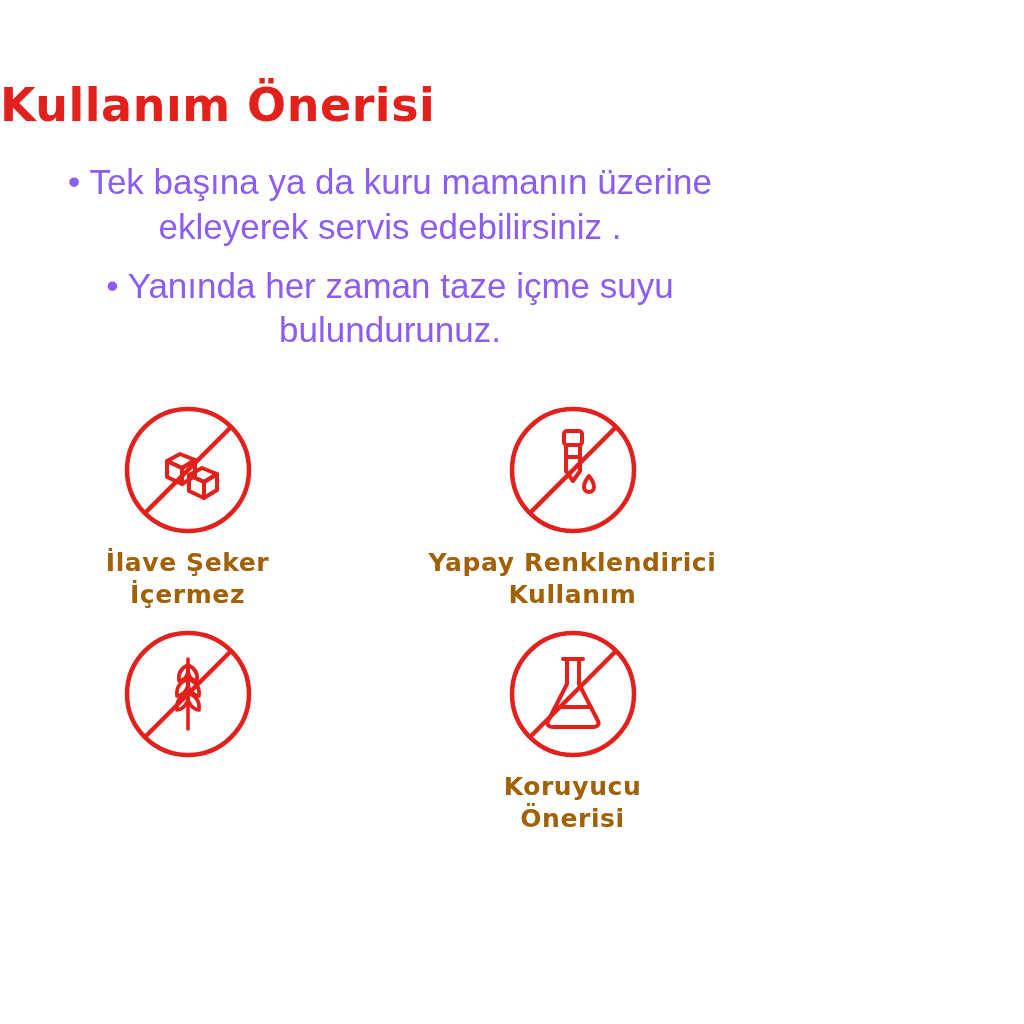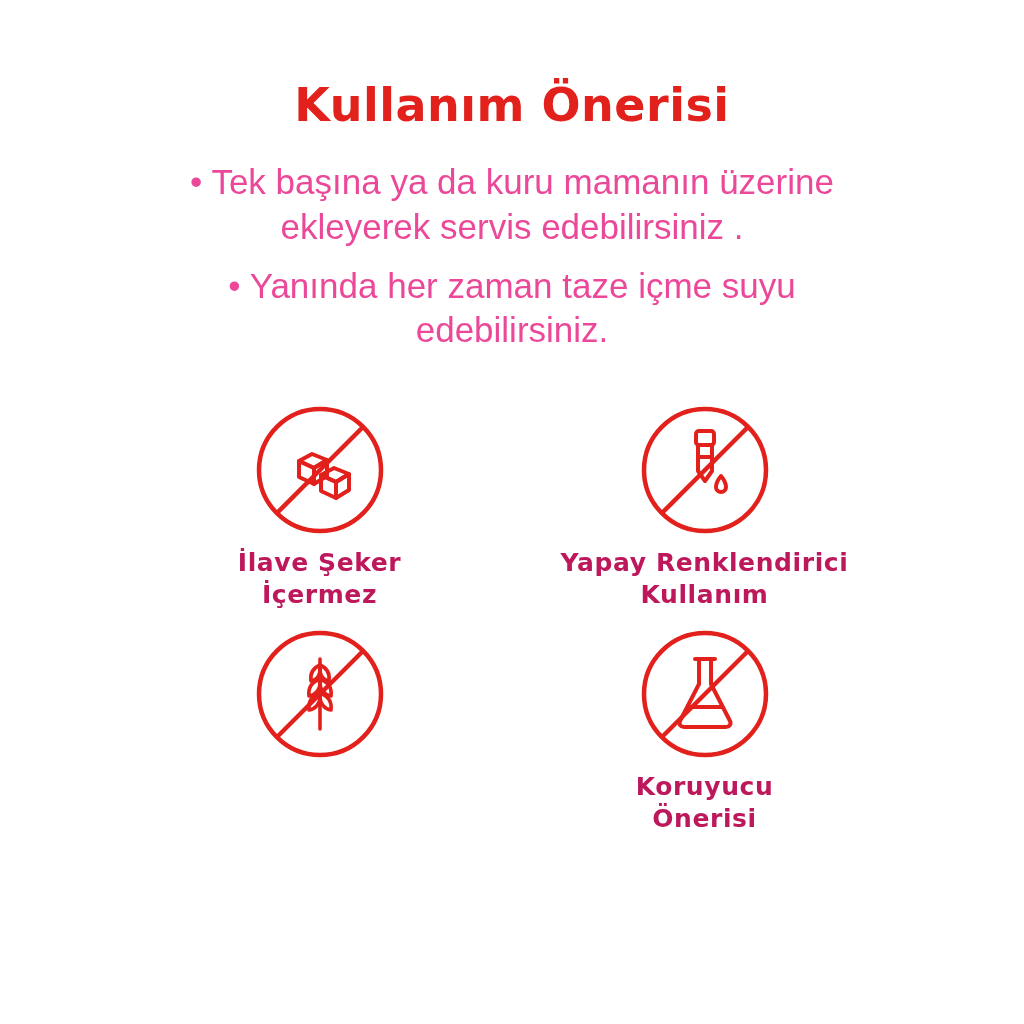--- a/index.html
+++ b/index.html
@@ -13,41 +13,41 @@
     font-family: "Liberation Sans", sans-serif;
     overflow: hidden;
   }
   .page {
     position: relative;
     width: 1024px;
     height: 1024px;
     box-sizing: border-box;
     display: flex;
     flex-direction: column;
-    align-items: center;
+    align-items: flex-start;
   }
   .title {
     margin-top: 78px;
     font-size: 46px;
     font-weight: 700;
     color: #e2211c;
     letter-spacing: 0.5px;
     text-align: center;
     font-family: "DejaVu Sans", sans-serif;
   }
   .bullets {
     margin-top: 28px;
     width: 780px;
     display: flex;
     flex-direction: column;
     align-items: center;
     gap: 14px;
   }
   .bullet {
-    color: #ec4899;
+    color: #8b5cf6;
     font-size: 35px;
     line-height: 1.28;
     text-align: center;
     font-weight: 400;
     font-family: "Liberation Sans", sans-serif;
     max-width: 740px;
   }
   .badges {
     margin-top: 52px;
     width: 760px;
@@ -64,42 +64,42 @@
     width: 330px;
   }
   .badge-icon {
     width: 130px;
     height: 130px;
     display: block;
   }
   .badge-label {
     margin-top: 12px;
     text-align: center;
-    color: #be185d;
+    color: #a16207;
     font-size: 25px;
     font-weight: 700;
     line-height: 1.28;
     letter-spacing: 0.6px;
     font-family: "DejaVu Sans", sans-serif;
     white-space: pre-line;
   }
   .badge.wide .badge-label {
     font-size: 25px;
   }
 </style>
 </head>
 <body>
 
 <div class="page">
 
   <div class="title">Kullanım Önerisi</div>
 
   <div class="bullets">
     <div class="bullet">• Tek başına ya da kuru mamanın üzerine ekleyerek servis edebilirsiniz .</div>
-    <div class="bullet">• Yanında her zaman taze içme suyu edebilirsiniz.</div>
+    <div class="bullet">• Yanında her zaman taze içme suyu bulundurunuz.</div>
   </div>
 
   <div class="badges">
 
     <div class="badge">
       <svg class="badge-icon" viewBox="0 0 130 130">
         <circle cx="65" cy="65" r="61" fill="none" stroke="#e2211c" stroke-width="4.5"></circle>
         <g fill="none" stroke="#e2211c" stroke-width="4" stroke-linejoin="round">
           <path d="M44 56 L57 49 L72 55 L59 63 Z"></path>
           <path d="M44 56 L44 72 L59 79 L59 63 Z"></path>

